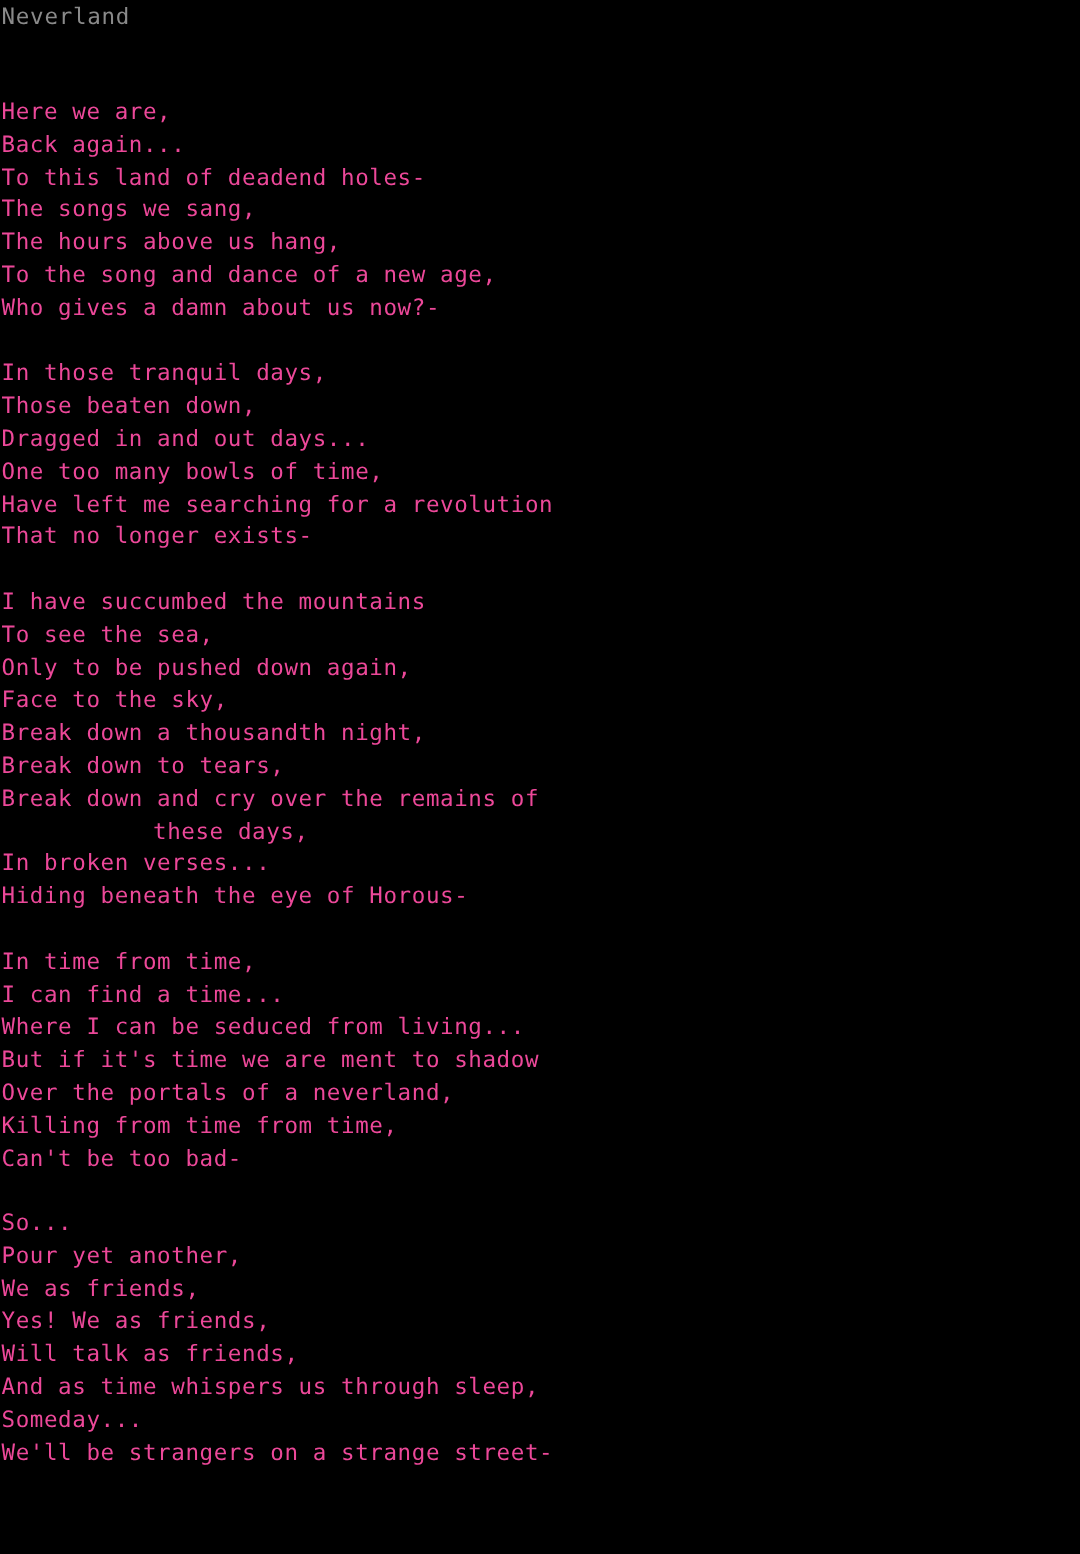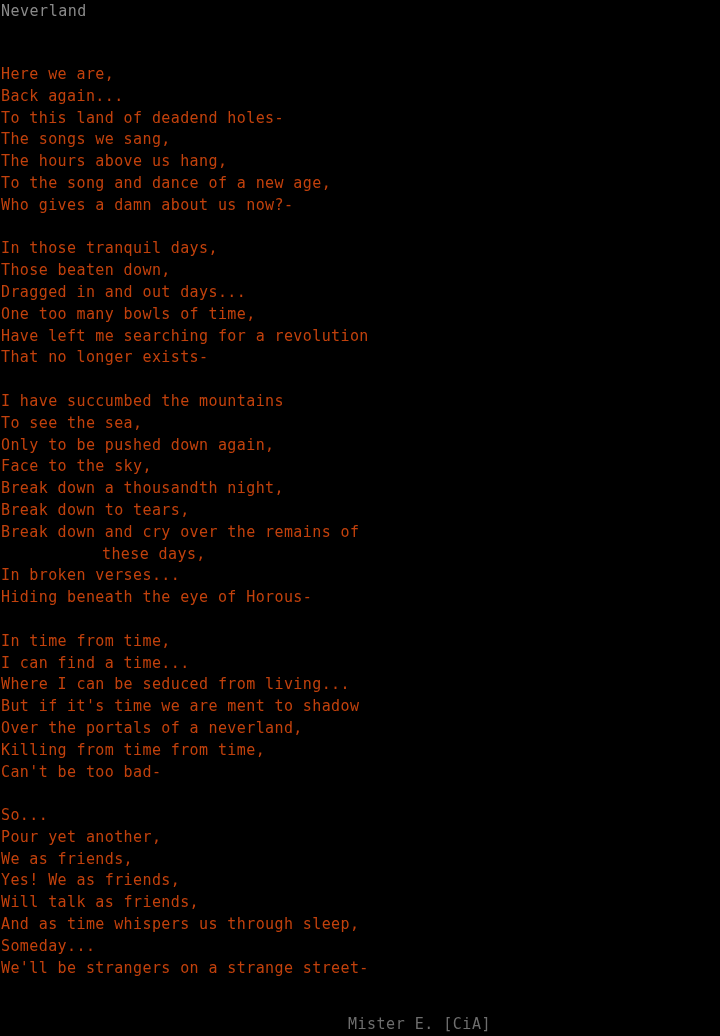--- a/index.html
+++ b/index.html
@@ -29,21 +29,21 @@
     color: #8a8a8a;
     font-size: 15px;
     letter-spacing: 0.5px;
     white-space: pre;
   }
   .poem {
     position: absolute;
     top: 64px;
     left: 1px;
     white-space: pre;
-    color: #c2410c;
+    color: #ec4899;
     letter-spacing: 0.4px;
   }
   .stanza {
     margin: 0 0 21.8px 0;
   }
   .line {
     white-space: pre;
     min-height: 21.8px;
   }
   .line.indented {
@@ -60,15 +60,14 @@
 </style>
 </head>
 <body>
 
 <div class="page">
 
   <div class="title">Neverland</div>
 
   <div class="poem"><div class="stanza"><div class="line">Here we are,</div><div class="line">Back again...</div><div class="line">To this land of deadend holes-</div><div class="line">The songs we sang,</div><div class="line">The hours above us hang,</div><div class="line">To the song and dance of a new age,</div><div class="line">Who gives a damn about us now?-</div></div><div class="stanza"><div class="line">In those tranquil days,</div><div class="line">Those beaten down,</div><div class="line">Dragged in and out days...</div><div class="line">One too many bowls of time,</div><div class="line">Have left me searching for a revolution</div><div class="line">That no longer exists-</div></div><div class="stanza"><div class="line">I have succumbed the mountains</div><div class="line">To see the sea,</div><div class="line">Only to be pushed down again,</div><div class="line">Face to the sky,</div><div class="line">Break down a thousandth night,</div><div class="line">Break down to tears,</div><div class="line">Break down and cry over the remains of</div><div class="line indented">these days,</div><div class="line">In broken verses...</div><div class="line">Hiding beneath the eye of Horous-</div></div><div class="stanza"><div class="line">In time from time,</div><div class="line">I can find a time...</div><div class="line">Where I can be seduced from living...</div><div class="line">But if it's time we are ment to shadow</div><div class="line">Over the portals of a neverland,</div><div class="line">Killing from time from time,</div><div class="line">Can't be too bad-</div></div><div class="stanza"><div class="line">So...</div><div class="line">Pour yet another,</div><div class="line">We as friends,</div><div class="line">Yes! We as friends,</div><div class="line">Will talk as friends,</div><div class="line">And as time whispers us through sleep,</div><div class="line">Someday...</div><div class="line">We'll be strangers on a strange street-</div></div></div>
 
-  <div class="signature">Mister E. [CiA]</div>
 
 </div>
 
 </body></html>

